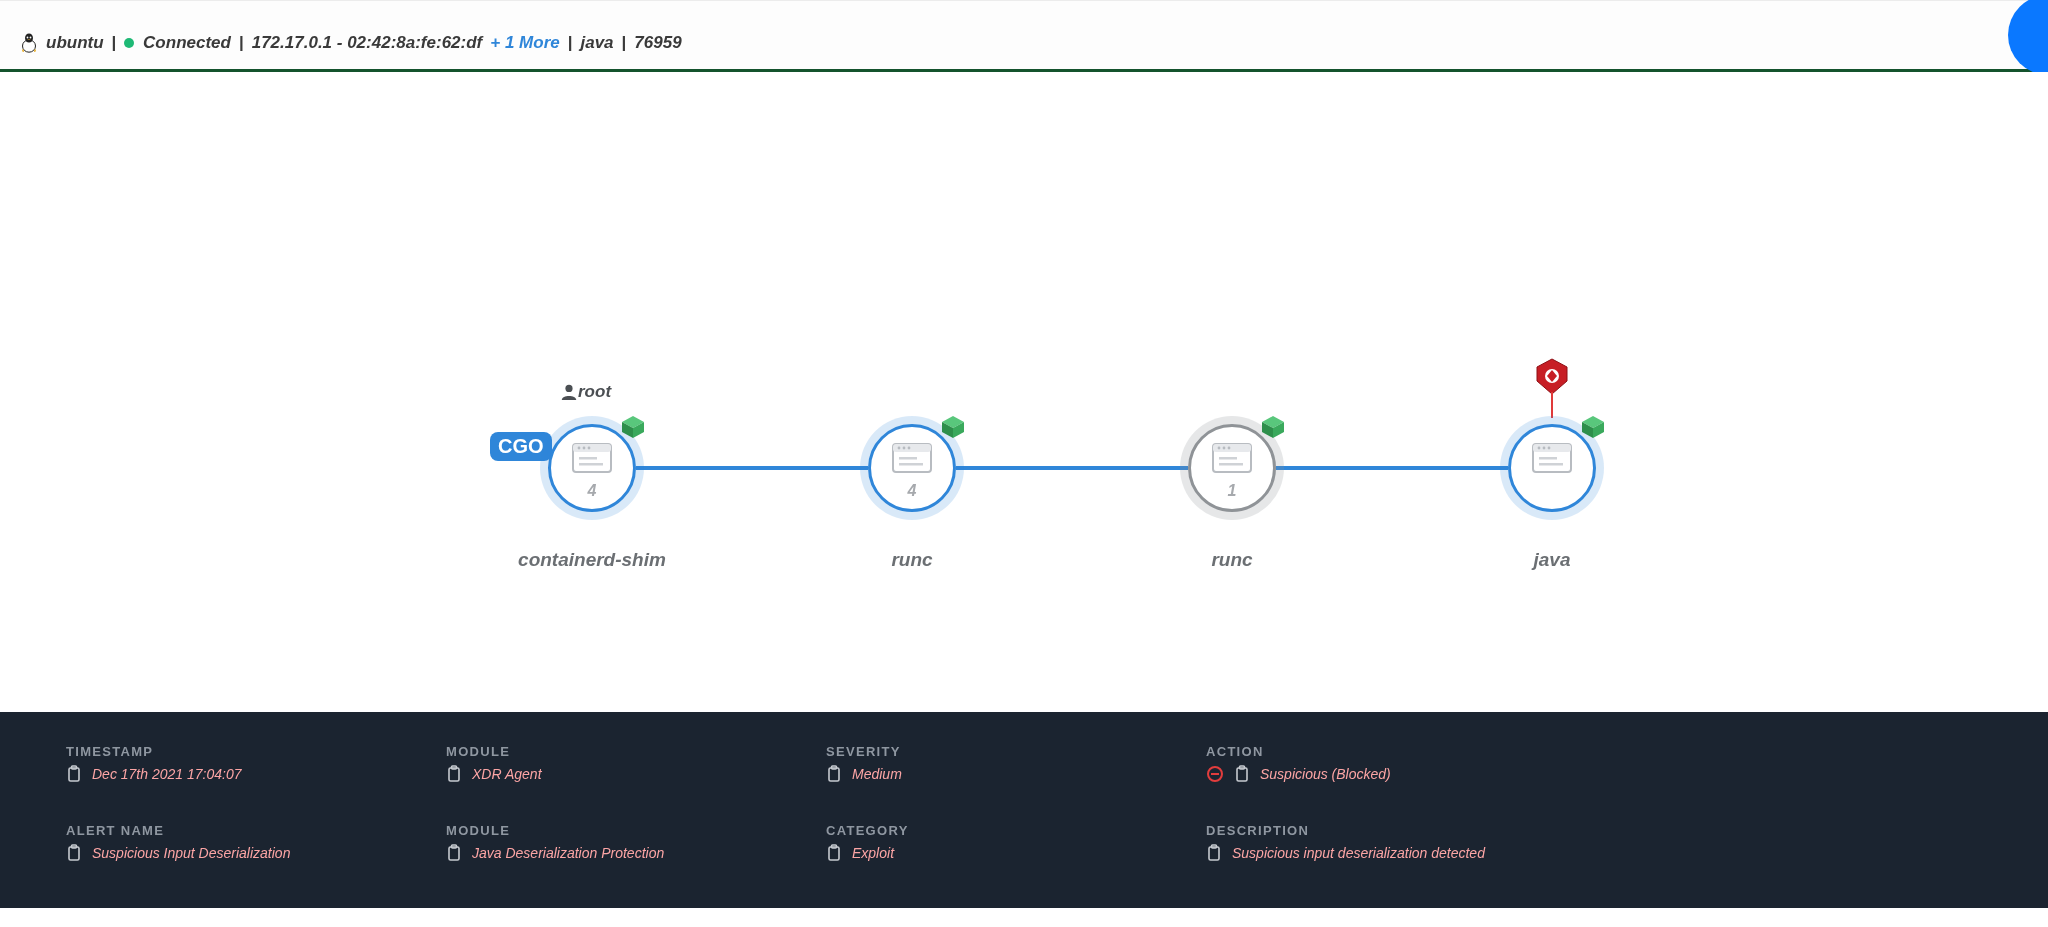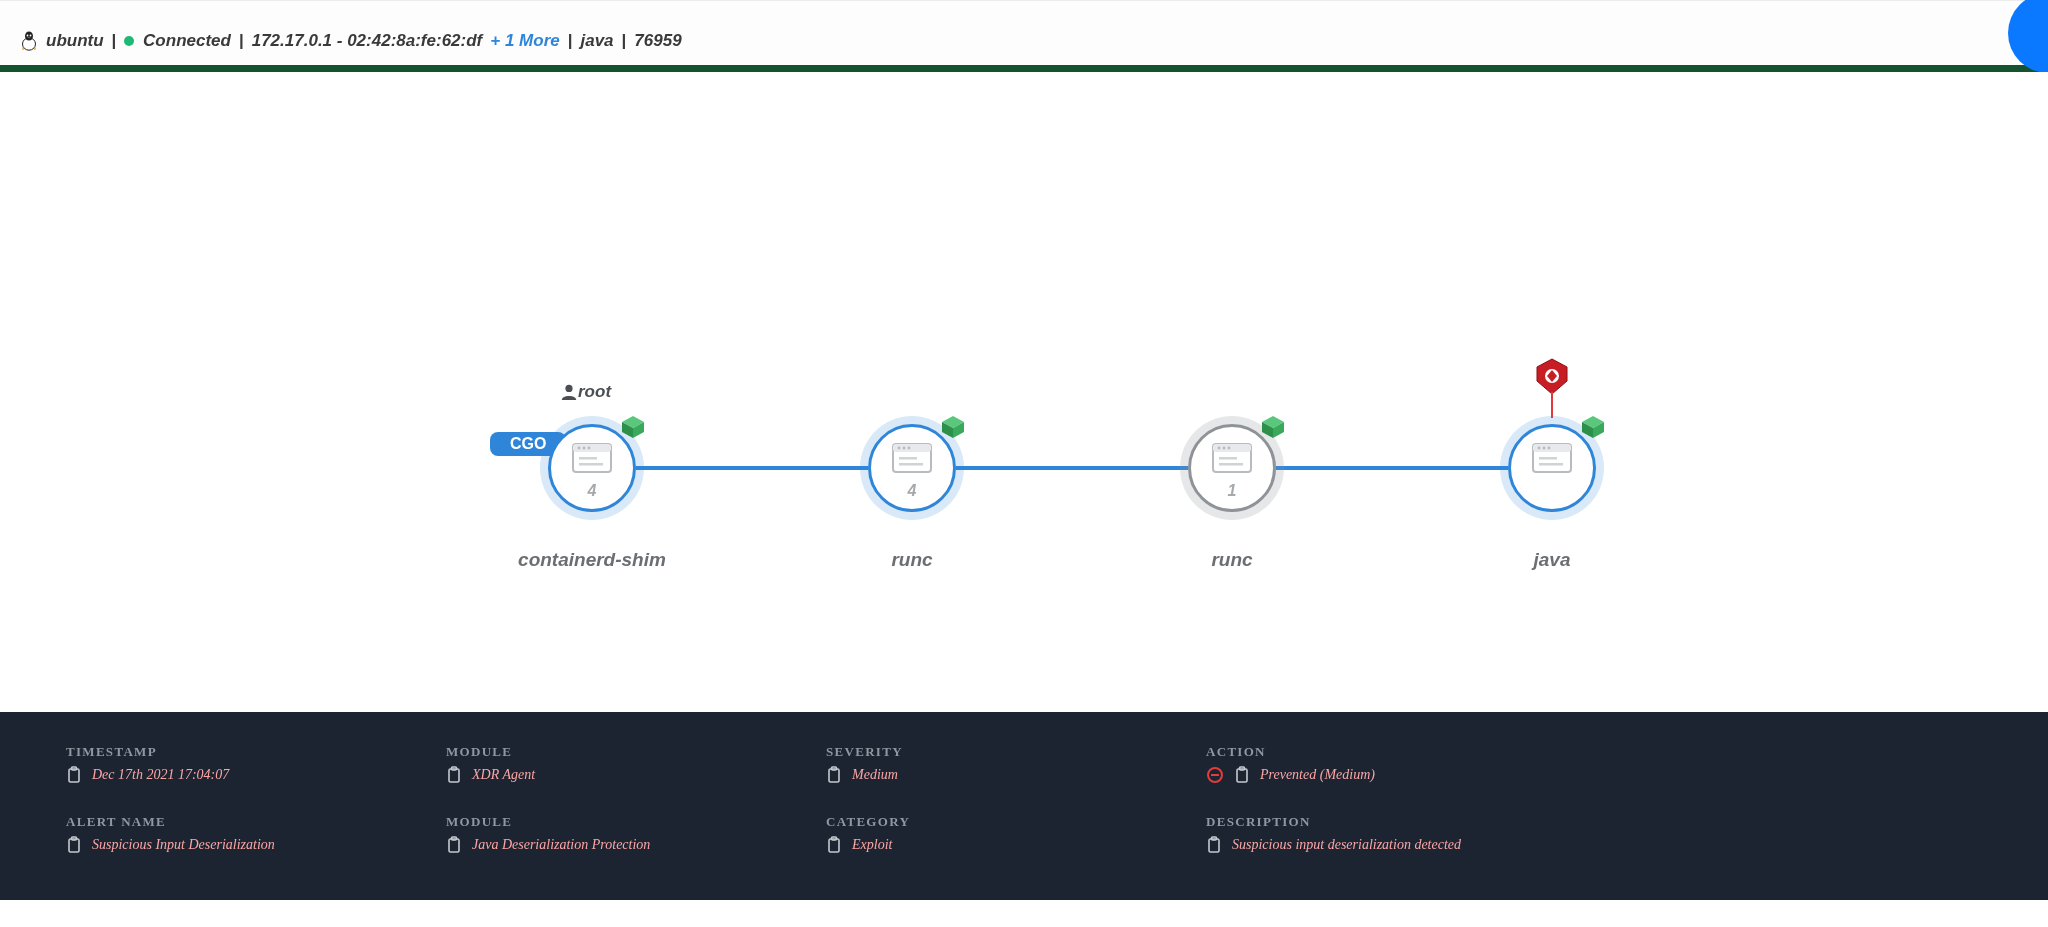--- a/index.html
+++ b/index.html
@@ -29,21 +29,21 @@
   body { font-size: 17px; }
 
   
   .header-bar {
     position: relative;
     display: flex;
     align-items: center;
     height: 72px;
     padding: 15px 20px 0 20px;
     border-top: 1px solid #ececec;
-    border-bottom: 7px solid #14532d;
+    border-bottom: 3px solid #14532d;
     background: #fdfdfd;
   }
   .header-bar .crumbs {
     display: flex;
     align-items: center;
     gap: 8px;
     font-style: italic;
     font-weight: 600;
     color: #3a3a3a;
   }
@@ -150,23 +150,23 @@
     right: -10px;
     width: 26px; height: 26px;
   }
 
   .cgo-badge {
     position: absolute;
     left: -58px;
     top: 8px;
     background: var(--blue);
     color: #fff;
-    font-size: 16px;
+    font-size: 20px;
     font-weight: 700;
-    padding: 3px 20px;
+    padding: 3px 8px;
     border-radius: 8px;
   }
 
   .alert-pin {
     position: absolute;
     width: 40px; height: 50px;
     left: 50%;
     margin-left: -20px;
     top: -68px;   
   }
@@ -178,22 +178,21 @@
     background: #e03a3a;
   }
 
   
   .detail-panel {
     background: var(--dark-panel);
     color: var(--dark-panel-text);
     padding: 32px 102px 46px 66px;
     display: grid;
     grid-template-columns: 380px 380px 380px 1fr;
-    row-gap: 30px;
-    font-family: Liberation Serif, serif;
+    row-gap: 40px;
   }
   .detail-cell .label {
     font-size: 13px;
     letter-spacing: 1.3px;
     color: var(--dark-panel-muted);
     font-weight: 600;
     margin-bottom: 6px;
     font-style: normal;
   }
   .detail-cell .value-row {
@@ -418,21 +417,21 @@
           <circle cx="9" cy="9" r="7" fill="none" stroke="#e23d3d" stroke-width="2"></circle>
           <line x1="5" y1="9" x2="13" y2="9" stroke="#e23d3d" stroke-width="2"></line>
         </svg>
       </span>
       <span class="clip-icon">
         <svg width="16" height="18" viewBox="0 0 16 18" fill="none" stroke="#c6cad0" stroke-width="1.6">
           <rect x="3" y="3" width="10" height="13" rx="1.5"></rect>
             <rect x="5.5" y="1" width="5" height="3" rx="1"></rect>
         </svg>
       </span>
-      <span>Prevented (Medium)</span>
+      <span>Suspicious (Blocked)</span>
     </div>
   </div>
 
   <div class="detail-cell">
     <div class="label">ALERT NAME</div>
     <div class="value-row">
       <span class="clip-icon">
         <svg width="16" height="18" viewBox="0 0 16 18" fill="none" stroke="#c6cad0" stroke-width="1.6">
           <rect x="3" y="3" width="10" height="13" rx="1.5"></rect>
             <rect x="5.5" y="1" width="5" height="3" rx="1"></rect>

